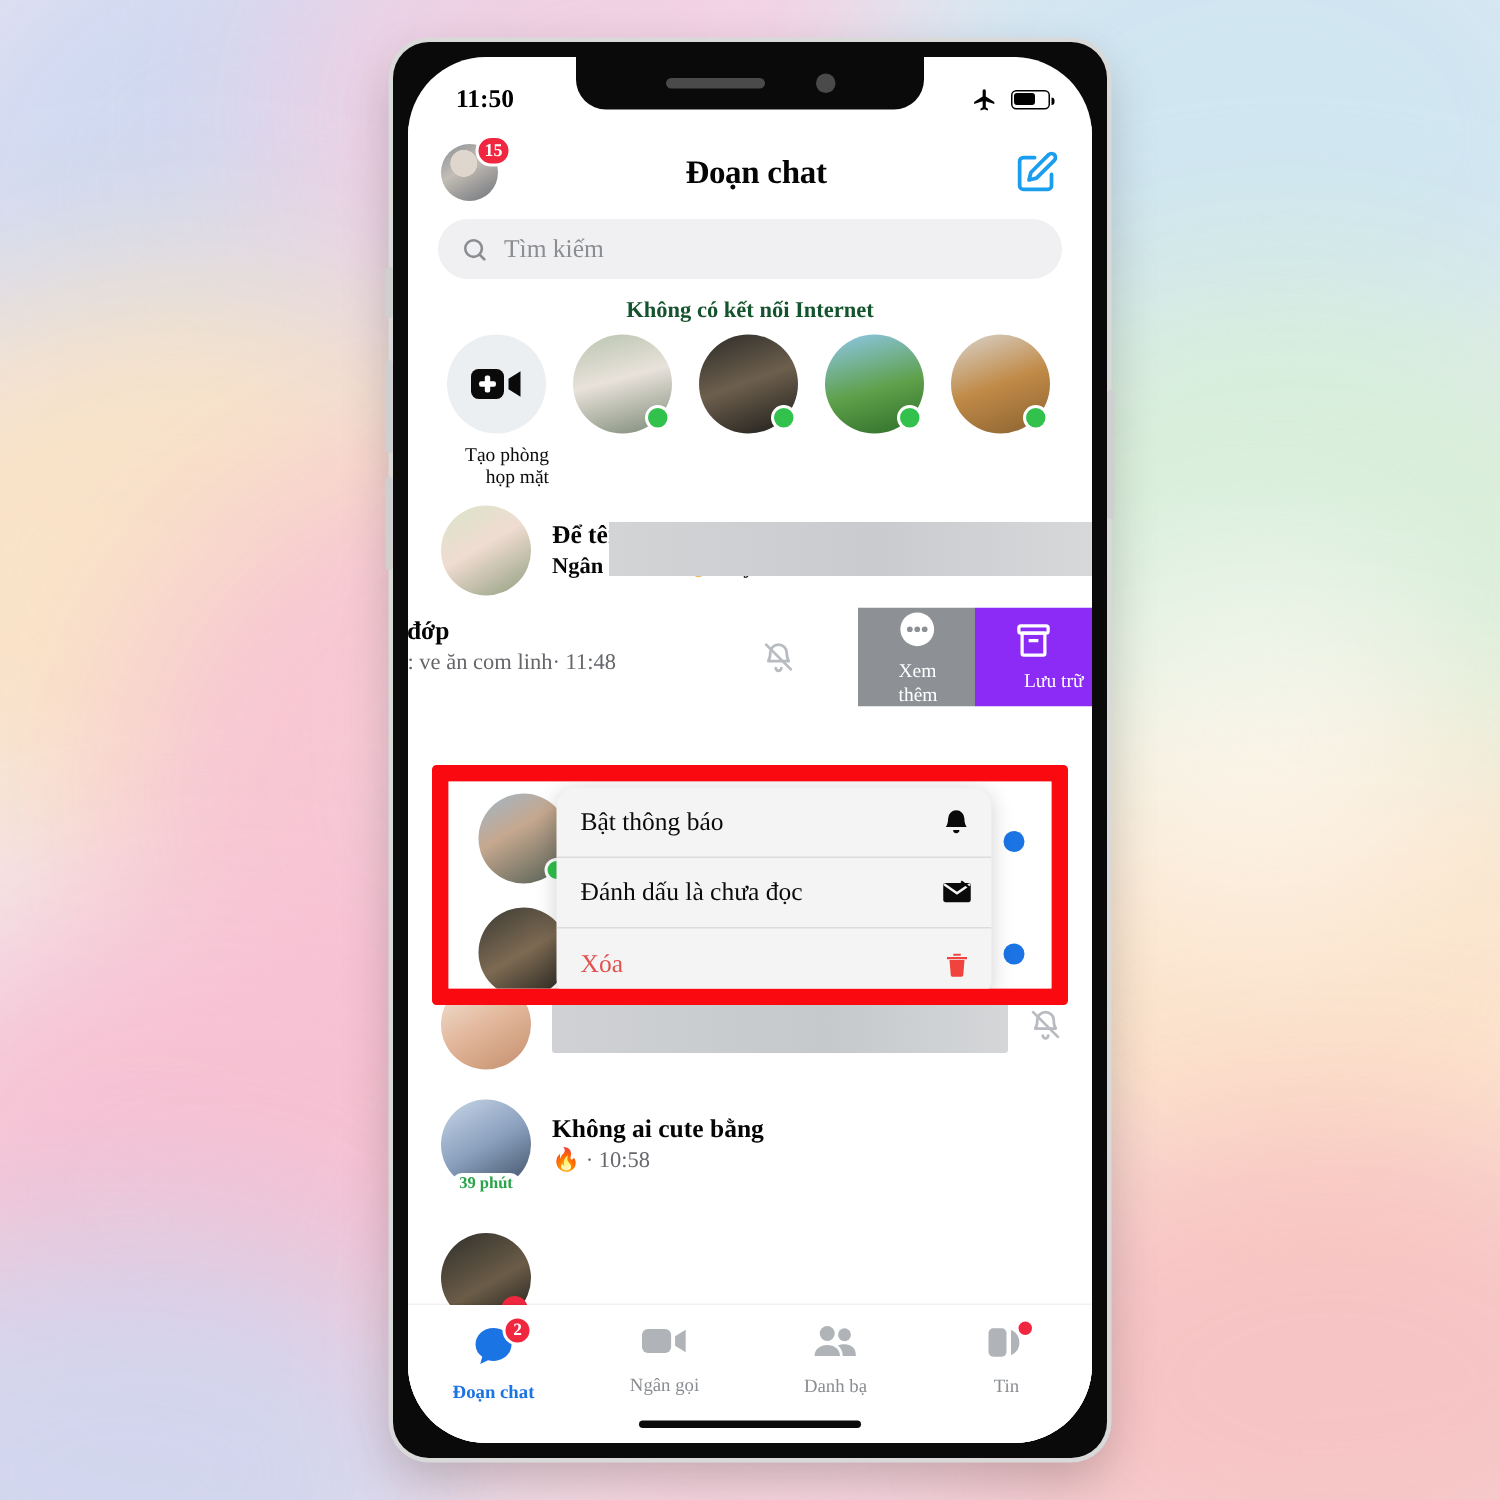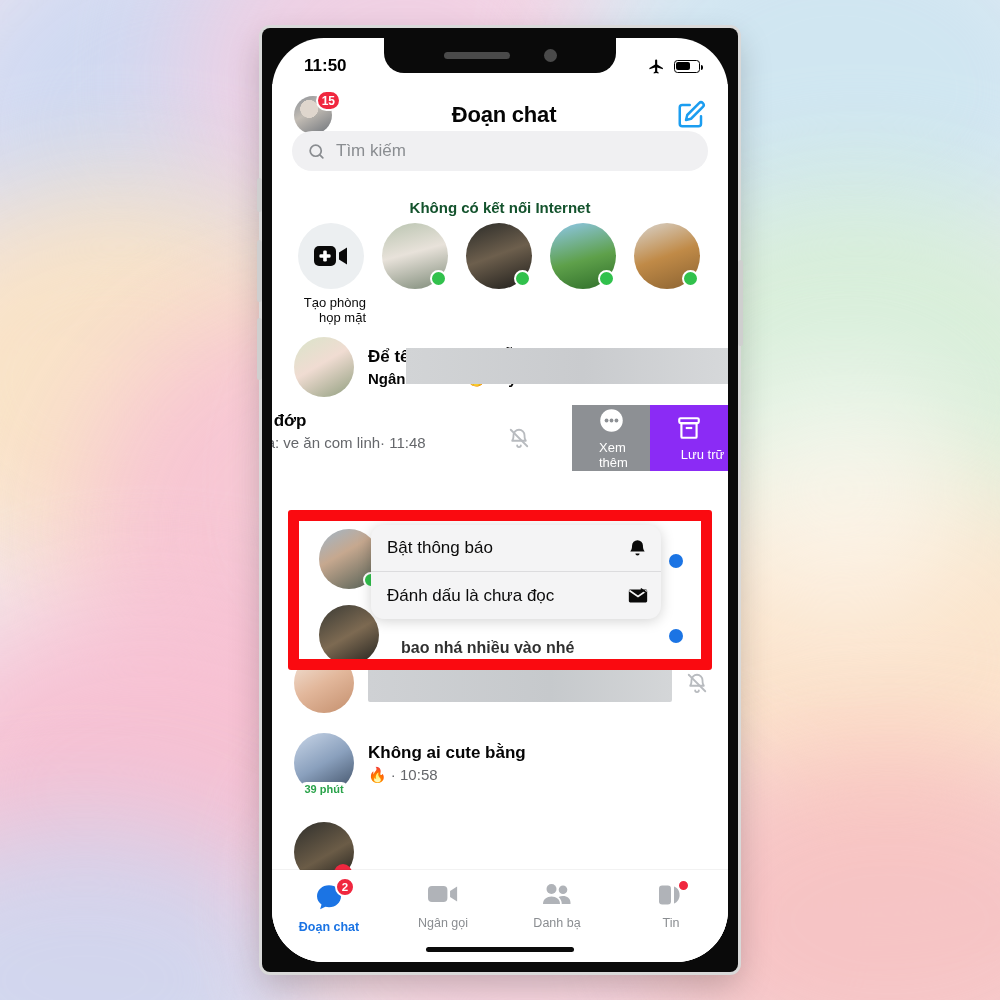--- a/index.html
+++ b/index.html
@@ -23,22 +23,23 @@
   .w8 { left:-10%; top:60%;  width:50%; height:38%; background:#f7c0d2; border-radius:50%; opacity:.95;}
   .w9 { left:-14%; top:82%;  width:45%; height:32%; background:#cfd6ef; border-radius:50%; opacity:.9;}
   .w10{ left:30%;  top:72%;  width:46%; height:36%; background:#f9d3de; border-radius:50%; opacity:.9;}
   .w11{ left:64%;  top:74%;  width:50%; height:36%; background:#f7bfbf; border-radius:50%; opacity:.85;}
   .w12{ left:30%;  top:34%;  width:30%; height:28%; background:#ffffff; border-radius:50%; opacity:.55;}
   .w13{ left:70%;  top:36%;  width:28%; height:26%; background:#ffffff; border-radius:50%; opacity:.5;}
 
   
   #phone {
     position:absolute; left:262px; top:28px; width:476px; height:944px; z-index:5;
-    background:#0a0a0a; border-radius:8px;
+    background:#0a0a0a; border-radius:24px;
     box-shadow:0 0 0 3px #d9d9d9, 0 14px 34px rgba(0,0,0,.22);
+    font-family:Liberation Serif, serif;
   }
   .side-btn { position:absolute; background:#cfcfcf; border-radius:3px; }
   .sb-mute  { left:-5px; top:150px; width:5px; height:34px; }
   .sb-up    { left:-5px; top:212px; width:5px; height:62px; }
   .sb-down  { left:-5px; top:290px; width:5px; height:62px; }
   .sb-power { right:-5px; top:232px; width:5px; height:86px; }
 
   #screen {
     position:absolute; left:10px; top:10px; right:10px; bottom:10px;
     background:#ffffff; border-radius:52px; overflow:hidden;
@@ -80,21 +81,21 @@
   .badge-count {
     position:absolute; top:-6px; right:-9px; min-width:21px; height:21px; padding:0 4px;
     background:#f0273f; color:#fff; border-radius:11px; border:2px solid #fff;
     font-size:12px; font-weight:bold; display:flex; align-items:center; justify-content:center;
   }
   #hdr-title { flex:1; text-align:center; font-size:22px; font-weight:bold; color:#050505; letter-spacing:-.2px; }
   #compose-btn { width:30px; height:30px; color:#1b9df0; }
 
   
   #searchbar {
-    position:absolute; top:93px; left:20px; right:20px; height:40px; z-index:40;
+    position:absolute; top:108px; left:20px; right:20px; height:40px; z-index:40;
     background:#f0f0f2; border-radius:20px; display:flex; align-items:center; gap:10px; padding:0 15px;
   }
   #searchbar .ph { color:#8a8d91; font-size:17px; }
 
   
   #content { position:absolute; top:152px; left:0; right:0; bottom:0; background:#fff; z-index:20; }
 
   #offline-note { text-align:center; font-size:15px; font-weight:bold; color:#14532d; padding:9px 0 3px; }
 
   
@@ -427,20 +428,30 @@
           <div class="ctx-item">
             <span>Đánh dấu là chưa đọc</span>
             <span class="ctx-ico">
               <svg width="22" height="22" viewBox="0 0 24 24" fill="#0a0a0a">
                 <path d="M2 6.5A1.5 1.5 0 0 1 3.5 5h17A1.5 1.5 0 0 1 22 6.5v11a1.5 1.5 0 0 1-1.5 1.5h-17A1.5 1.5 0 0 1 2 17.5z"></path>
                 <path d="M2.6 6l9.4 6.6L21.4 6" stroke="#f4f4f5" stroke-width="1.8" fill="none"></path>
                 <path d="M15.5 3.2l5.6 4.2-1 1.3-5.6-4.2z" fill="#0a0a0a"></path>
               </svg>
             </span>
           </div>
+          <div class="ctx-item danger">
+            <span>Xóa</span>
+            <span class="ctx-ico red">
+              <svg width="20" height="20" viewBox="0 0 24 24" fill="#f0433d">
+                <path d="M4 6h16v1.8H4z"></path>
+                  <path d="M9 3.4h6V5H9z"></path>
+                <path d="M6 8.4h12l-1 12a1.4 1.4 0 0 1-1.4 1.3H8.4A1.4 1.4 0 0 1 7 20.4z"></path>
+              </svg>
+            </span>
+          </div>
         </div>
       </div>
     </div>
 
     <div id="tabbar">
       <div class="tab active">
         <div class="ico-wrap">
           <svg width="30" height="30" viewBox="0 0 24 24" fill="#1b74e4">
             <path d="M12 2.6c5.4 0 9.6 3.9 9.6 8.8s-4.2 8.8-9.6 8.8a11 11 0 0 1-2.9-.4l-4.2 2 1.1-3.8a8.4 8.4 0 0 1-3.6-6.6C2.4 6.5 6.6 2.6 12 2.6z"></path>
           </svg>

